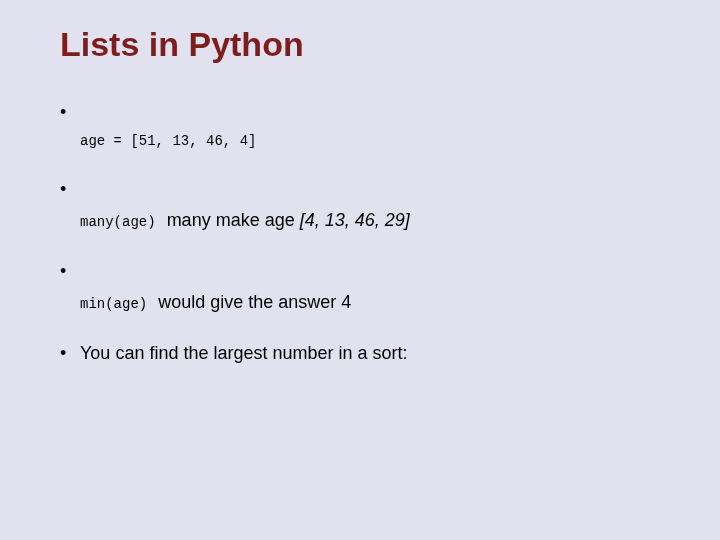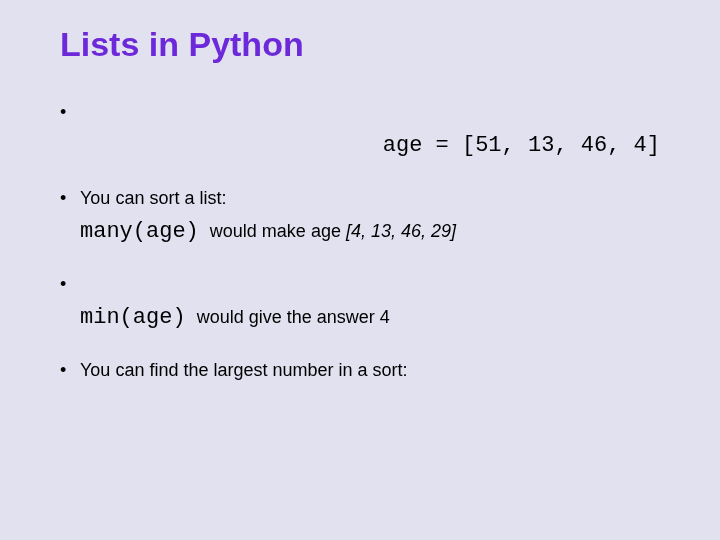--- a/index.html
+++ b/index.html
@@ -12,21 +12,21 @@
       height: 540px;
       background-color: #e1e1f0;
       font-family: Arial, Helvetica, sans-serif;
       color: #000;
       padding: 25px 60px 30px 60px;
     }
     h1 {
       font-size: 34px;
       font-weight: bold;
       margin-bottom: 38px;
-      color: #6d28d9;
+      color: #7f1d1d;
     }
     ul.outer {
       list-style: none;
       padding-left: 0;
     }
     ul.outer > li {
       margin-bottom: 30px;
     }
     .bullet-line {
       display: flex;
@@ -40,22 +40,21 @@
       flex-shrink: 0;
       text-align: left;
     }
     .sub-line {
       padding-left: 20px;
       font-size: 18px;
       margin-bottom: 8px;
     }
     .code {
       font-family: "Courier New", Courier, monospace;
-      font-size: 22px;
-      text-align: right;
+      font-size: 14px;
     }
     .italic {
       font-style: italic;
     }
     .inline {
       margin-right: 6px;
     }
   </style>
 </head>
 <body>
@@ -67,24 +66,23 @@
   <li>
     <div class="bullet-line">
       <span class="bullet">•</span>
     </div>
     <div class="sub-line code">age = [51, 13, 46, 4]</div>
   </li>
 
   <li>
     <div class="bullet-line">
       <span class="bullet">•</span>
-      <span>You can sort a list:</span>
     </div>
     <div class="sub-line">
-      <span class="code inline">many(age)</span><span> would make age </span><span class="italic">[4, 13, 46, 29]</span>
+      <span class="code inline">many(age)</span><span> many make age </span><span class="italic">[4, 13, 46, 29]</span>
     </div>
   </li>
 
   <li>
     <div class="bullet-line">
       <span class="bullet">•</span>
     </div>
     <div class="sub-line">
       <span class="code inline">min(age)</span><span> would give the answer 4</span><span class="italic"></span>
     </div>

